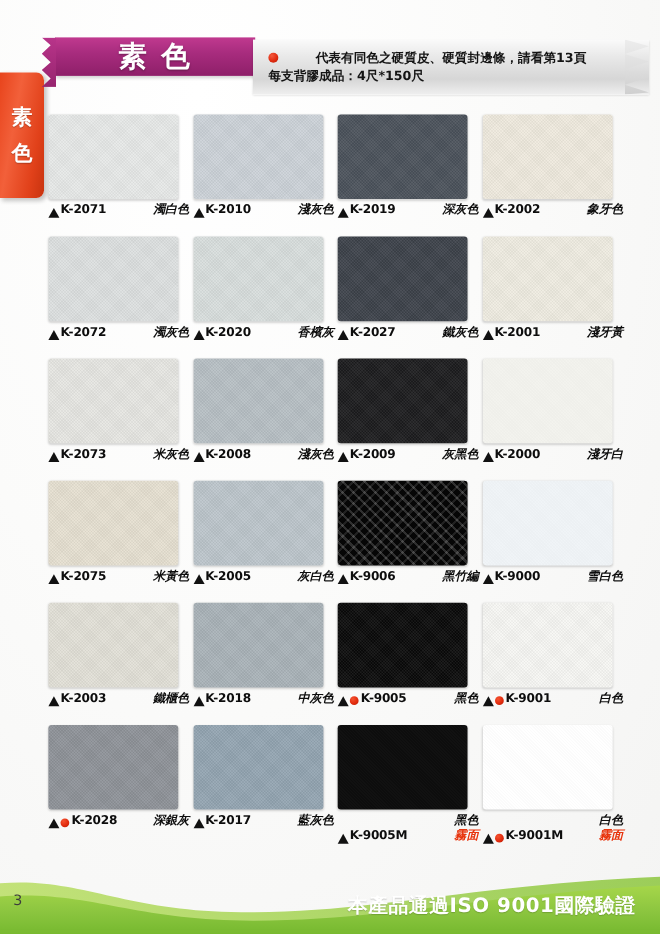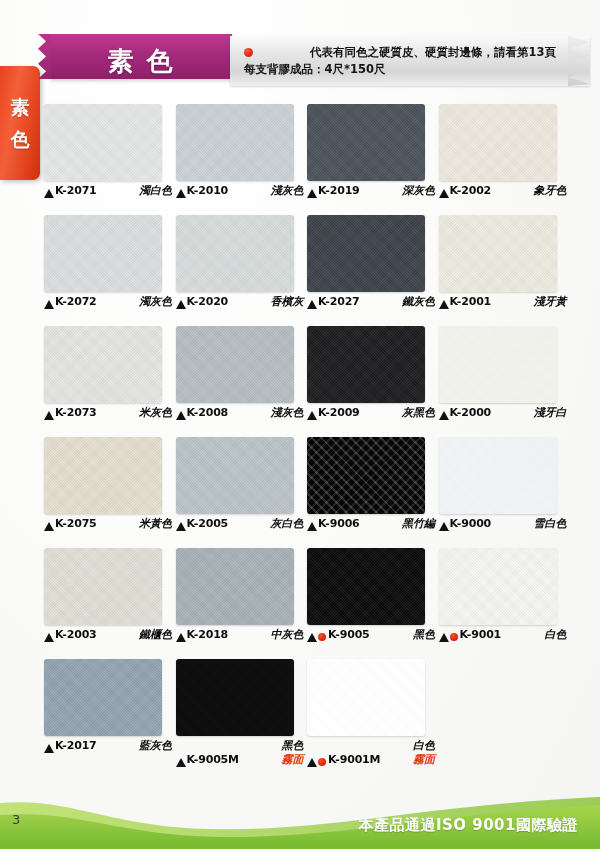--- a/index.html
+++ b/index.html
@@ -41,23 +41,23 @@
     font-size: 19px;
     font-weight: bold;
     line-height: 1;
     text-shadow: 0 1px 1px rgba(0,0,0,0.25);
   }
 
   
   #title-banner {
     position: absolute;
     left: 50px; top: 34px;
-    width: 182px; height: 45px;
+    width: 182px; height: 35px;
     background: linear-gradient(180deg, #c0398f 0%, #a82c7e 40%, #8e1f69 100%);
-    display: flex; align-items: flex-end; justify-content: center;
+    display: flex; align-items: flex-start; justify-content: center;
     gap: 22px;
     box-shadow: 1px 2px 3px rgba(0,0,0,0.18);
   }
   #title-banner::before {
     
     content: "";
     position: absolute;
     left: -12px; top: 0;
     width: 13px; height: 45px;
     background: linear-gradient(180deg, #b8348a 0%, #97256f 100%);
@@ -90,21 +90,21 @@
     clip-path: polygon(0 0, 100% 12%, 0 26%, 100% 40%, 0 54%, 100% 68%, 0 82%, 100% 96%, 0 100%);
   }
   .note-line {
     font-size: 11.5px;
     font-weight: bold;
     color: #141414;
     line-height: 1.45;
     white-space: nowrap;
     display: flex; align-items: center;
   }
-  .note-line.line-1 { justify-content: space-between; gap: 28px; }
+  .note-line.line-1 { justify-content: flex-start; gap: 28px; }
   .note-line.line-2 { justify-content: flex-start; padding-right: 4px; }
   .red-dot {
     display: inline-block;
     width: 9px; height: 9px;
     border-radius: 50%;
     background: radial-gradient(circle at 35% 30%, #f45a3e 0%, #e02b10 55%, #b81f07 100%);
     margin-right: 6px;
     flex: 0 0 auto;
   }
 
@@ -185,21 +185,21 @@
     position: absolute;
     left: 0; bottom: 0;
     width: 600px; height: 62px;
     overflow: hidden;
   }
   #footer svg { position: absolute; left: 0; bottom: 0; }
   #footer-text {
     position: absolute;
     right: 22px; bottom: 14px;
     color: #ffffff;
-    font-size: 15px;
+    font-size: 18px;
     font-weight: bold;
     letter-spacing: 0.5px;
     text-shadow: 0 1px 1px rgba(0,0,0,0.18);
     white-space: nowrap;
   }
   #page-number {
     position: absolute;
     left: 12px; bottom: 22px;
     color: #3d3d3d;
     font-size: 13px;
@@ -463,20 +463,33 @@
       <div class="cell">
         <div class="swatch " style="background: rgb(247, 247, 244);"></div>
         <div class="caption">
           <span class="marks">
             <span class="tri"></span>
             <span class="dot"></span>
           </span>
           <span class="code">K-9001</span>
           <span class="namewrap">
             <span class="cname">白色</span>
+          </span>
+        </div>
+      </div>
+      <div class="cell">
+        <div class="swatch " style="background: rgb(142, 146, 152);"></div>
+        <div class="caption">
+          <span class="marks">
+            <span class="tri"></span>
+            <span class="dot"></span>
+          </span>
+          <span class="code">K-2028</span>
+          <span class="namewrap">
+            <span class="cname">深銀灰</span>
           </span>
         </div>
       </div>
       <div class="cell">
         <div class="swatch " style="background: rgb(147, 164, 177);"></div>
         <div class="caption">
           <span class="marks">
             <span class="tri"></span>
           </span>
           <span class="code">K-2017</span>

